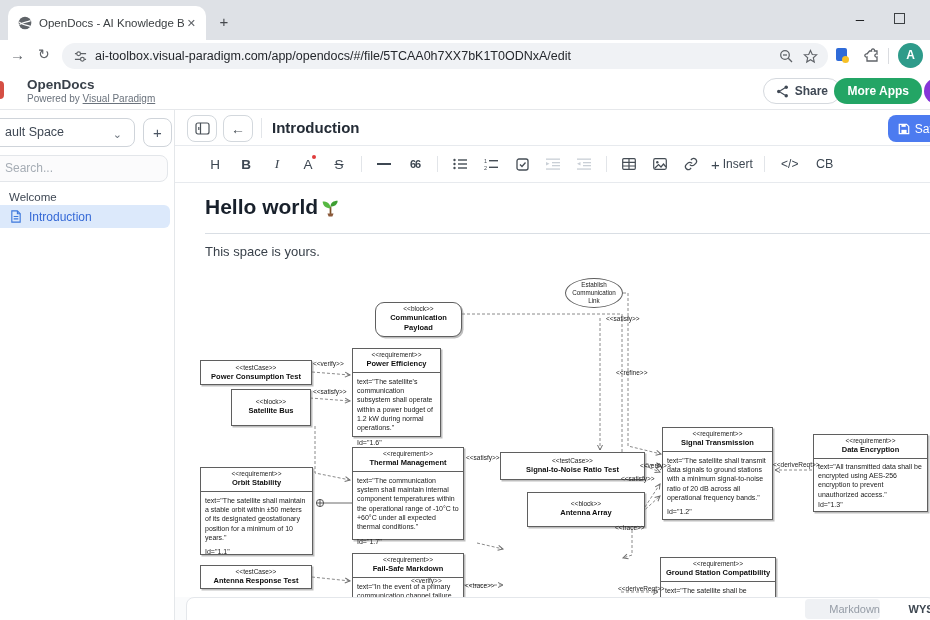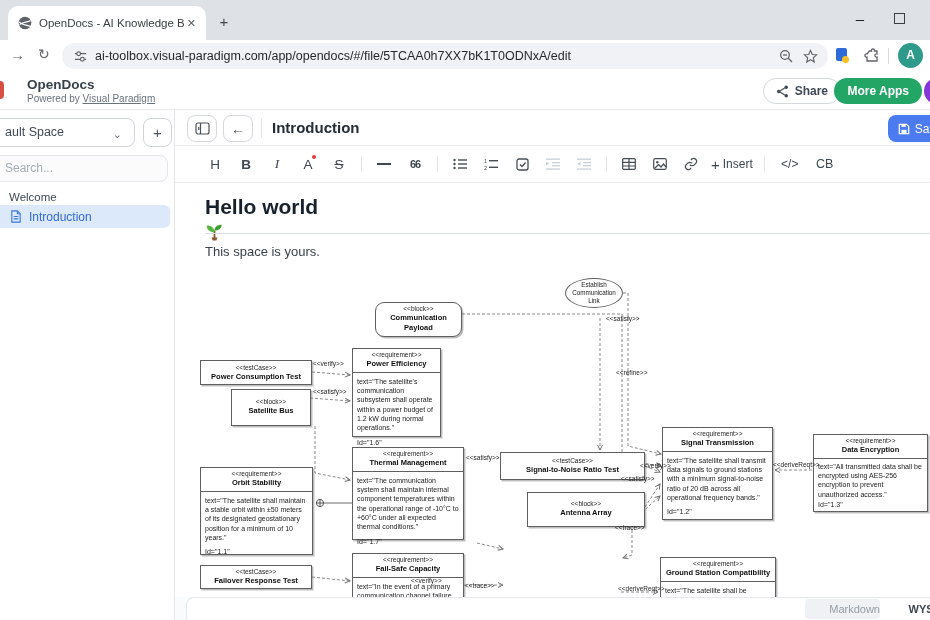--- a/index.html
+++ b/index.html
@@ -56,21 +56,21 @@
   .ti{width:26px;margin-right:5px;text-align:center;font-size:13.5px;color:#3d4752;display:flex;align-items:center;justify-content:center;height:24px;}
   .ti.dis{color:#c9cfd6;}
   .tsep{width:1px;height:16px;background:#e2e5e9;margin:0 9px 0 4px;}
   .hr-ico{display:inline-block;width:14px;height:2px;background:#3d4752;}
   .quote-ico{font-weight:bold;font-size:11px;letter-spacing:-1px;}
   .insert-lbl{font-size:12px;margin-left:3px;}
   .ti-insert{width:auto;padding:0 2px;}
 
   
   .content{position:absolute;left:0;top:73px;right:0;height:414px;overflow:hidden;background:#fff;}
-  .h1row{position:absolute;left:30px;top:12px;display:flex;gap:3px;font-size:21px;font-weight:bold;color:#18202b;flex-direction:column;}
+  .h1row{position:absolute;left:30px;top:12px;display:flex;align-items:center;gap:3px;font-size:21px;font-weight:bold;color:#18202b;}
   .h1line{position:absolute;left:30px;right:0;top:50px;border-top:1px solid #d9dee4;}
   .para{position:absolute;left:30px;top:61px;font-size:13px;color:#39414a;}
 
   
   .diagram{position:absolute;left:0;top:85px;width:755px;height:346px;}
   .dbox{position:absolute;border:1px solid #5f5f5f;background:#fff;box-shadow:1.5px 1.5px 0 rgba(110,110,110,.45);}
   .dhead{padding:2px 1px 3px;text-align:center;}
   .stype{display:block;font-size:6.5px;line-height:1.25;color:#1a1a1a;}
   .dname{display:block;font-size:7.5px;line-height:1.3;font-weight:bold;color:#0d0d0d;}
   .dbody{border-top:1px solid #5f5f5f;padding:4px 4px;font-size:7px;line-height:1.33;color:#1a1a1a;}
@@ -395,27 +395,27 @@
         <div class="dbox" style="left:638px;top:166px;width:115px;height:78px;">
           <div class="dhead">
               <span class="stype">&lt;&lt;requirement&gt;&gt;</span>
               <span class="dname">Data Encryption</span>
             </div>
           <div class="dbody" style="padding:3px 4px;"><span>text="All transmitted data shall be encrypted using AES-256 encryption to prevent unauthorized access."</span><span class="did" style="margin-top:1px;">Id="1.3"</span></div>
         </div>
         <div class="dbox dsimple" style="left:25px;top:297px;width:112px;height:24px;">
           <div class="dhead" style="padding:1px;">
               <span class="stype">&lt;&lt;testCase&gt;&gt;</span>
-              <span class="dname">Failover Response Test</span>
+              <span class="dname">Antenna Response Test</span>
             </div>
         </div>
         <div class="dbox" style="left:177px;top:285px;width:112px;height:70px;">
           <div class="dhead">
               <span class="stype">&lt;&lt;requirement&gt;&gt;</span>
-              <span class="dname">Fail-Safe Capacity</span>
+              <span class="dname">Fail-Safe Markdown</span>
             </div>
           <div class="dbody"><span>text="In the event of a primary communication channel failure, the satellite shall automatically switch</span></div>
         </div>
         <div class="dbox" style="left:485px;top:289px;width:116px;height:68px;">
           <div class="dhead">
               <span class="stype">&lt;&lt;requirement&gt;&gt;</span>
               <span class="dname">Ground Station Compatibility</span>
             </div>
           <div class="dbody"><span>text="The satellite shall be compatible with all standard ground</span></div>
         </div>

